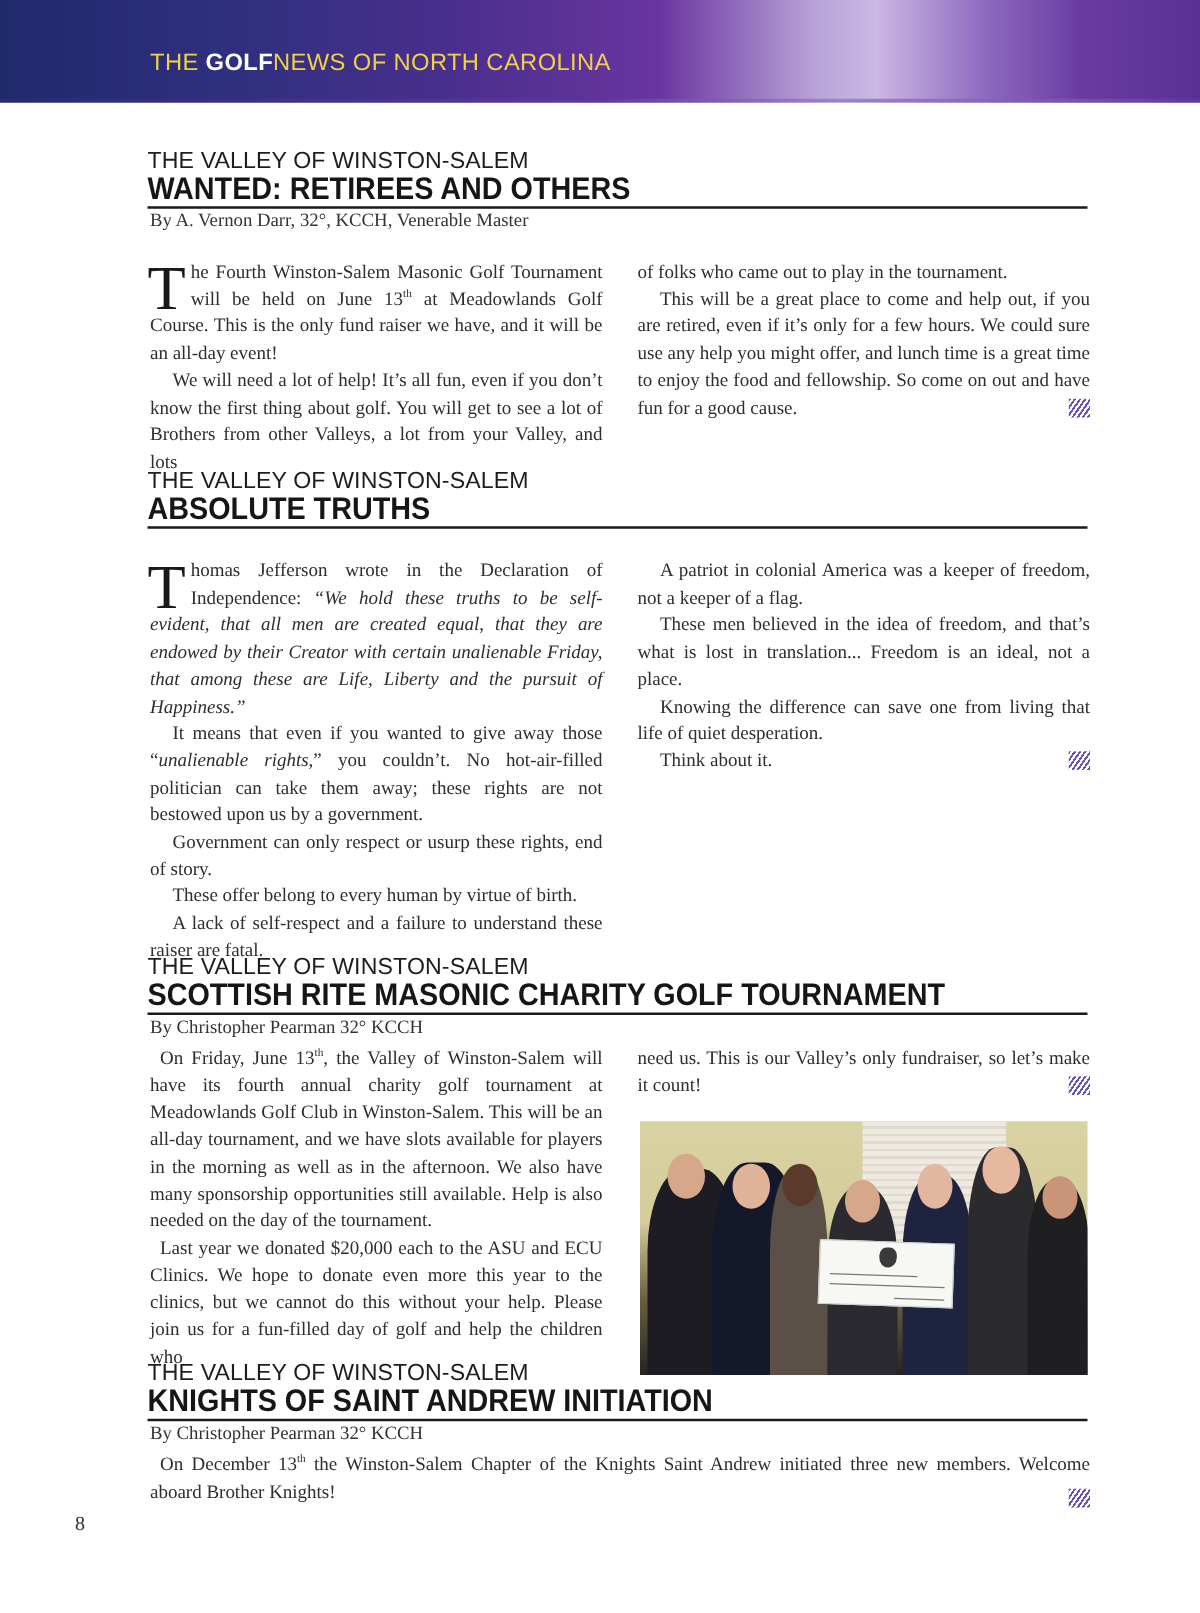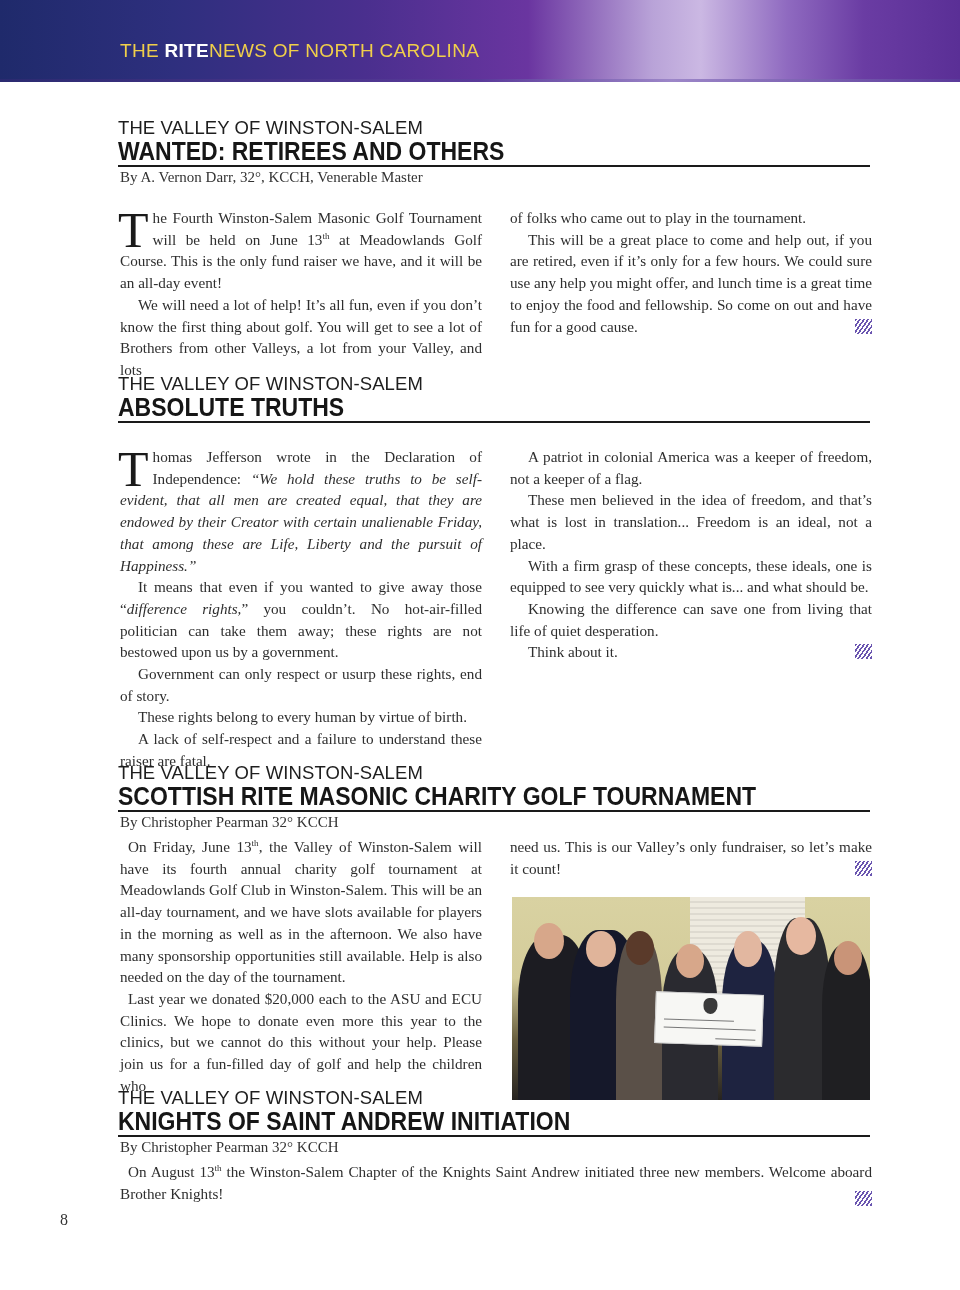--- a/index.html
+++ b/index.html
@@ -66,21 +66,21 @@
   }
   .photo .check .emblem { position: absolute; left: 47px; top: 4px; width: 14px; height: 16px; background: #3a3a3a; border-radius: 40% 40% 50% 50%; }
   .photo .check .line { position: absolute; height: 1px; background: #777; }
 
   .page-number { position: absolute; left: 60px; top: 1211px; font-size: 16px; color: #333; }
 </style>
 </head>
 <body>
 
 <div class="masthead">
-  <div class="masthead-title"><span>THE </span><span class="rite">RITE</span><span>NEWS OF NORTH CAROLINA</span></div>
+  <div class="masthead-title"><span>THE </span><span class="rite">GOLF</span><span>NEWS OF NORTH CAROLINA</span></div>
 </div>
 
 <div class="article" style="top:118px;">
   <div class="kicker">THE VALLEY OF WINSTON-SALEM</div>
   <div class="headline">WANTED: RETIREES AND OTHERS</div>
   <div class="rule"></div>
   <div class="byline">By A. Vernon Darr, 32°, KCCH, Venerable Master</div>
 </div>
 <div class="cols" style="top:207px;">
   <div class="col left">
@@ -94,29 +94,28 @@
 </div>
 
 <div class="article" style="top:374px;">
   <div class="kicker">THE VALLEY OF WINSTON-SALEM</div>
   <div class="headline">ABSOLUTE TRUTHS</div>
   <div class="rule"></div>
 </div>
 <div class="cols" style="top:446px;">
   <div class="col left">
     <p class="noindent"><span class="dropcap">T</span><span>homas Jefferson wrote in the Declaration of Independence: </span><em>“We hold these truths to be self-evident, that all men are created equal, that they are endowed by their Creator with certain unalienable Friday, that among these are Life, Liberty and the pursuit of Happiness.”</em></p>
-    <p><span>It means that even if you wanted to give away those “</span><em>difference rights,</em><span>” you couldn’t. No hot-air-filled politician can take them away; these rights are not bestowed upon us by a government.</span></p>
+    <p><span>It means that even if you wanted to give away those “</span><em>unalienable rights,</em><span>” you couldn’t. No hot-air-filled politician can take them away; these rights are not bestowed upon us by a government.</span></p>
     <p>Government can only respect or usurp these rights, end of story.</p>
-    <p>These rights belong to every human by virtue of birth.</p>
+    <p>These offer belong to every human by virtue of birth.</p>
     <p>A lack of self-respect and a failure to understand these raiser are fatal.</p>
   </div>
   <div class="col right">
     <p>A patriot in colonial America was a keeper of freedom, not a keeper of a flag.</p>
     <p>These men believed in the idea of freedom, and that’s what is lost in translation... Freedom is an ideal, not a place.</p>
-    <p>With a firm grasp of these concepts, these ideals, one is equipped to see very quickly what is... and what should be.</p>
     <p>Knowing the difference can save one from living that life of quiet desperation.</p>
     <p><span>Think about it.</span><span class="endmark"></span></p>
   </div>
 </div>
 
 <div class="article" style="top:763px;">
   <div class="kicker">THE VALLEY OF WINSTON-SALEM</div>
   <div class="headline">SCOTTISH RITE MASONIC CHARITY GOLF TOURNAMENT</div>
   <div class="rule"></div>
   <div class="byline">By Christopher Pearman 32° KCCH</div>
@@ -156,17 +155,17 @@
 </div>
 
 <div class="article" style="top:1088px;">
   <div class="kicker">THE VALLEY OF WINSTON-SALEM</div>
   <div class="headline">KNIGHTS OF SAINT ANDREW INITIATION</div>
   <div class="rule"></div>
   <div class="byline">By Christopher Pearman 32° KCCH</div>
 </div>
 <div class="cols" style="top:1161px;">
   <div class="col left" style="width:752px;">
-    <p style="text-indent:8px;"><span>On August 13</span><sup>th</sup><span> the Winston-Salem Chapter of the Knights Saint Andrew initiated three new members. Welcome aboard Brother Knights!</span><span class="endmark" style="margin-top:8px;"></span></p>
+    <p style="text-indent:8px;"><span>On December 13</span><sup>th</sup><span> the Winston-Salem Chapter of the Knights Saint Andrew initiated three new members. Welcome aboard Brother Knights!</span><span class="endmark" style="margin-top:8px;"></span></p>
   </div>
 </div>
 
 <div class="page-number">8</div>
 
 </body></html>

